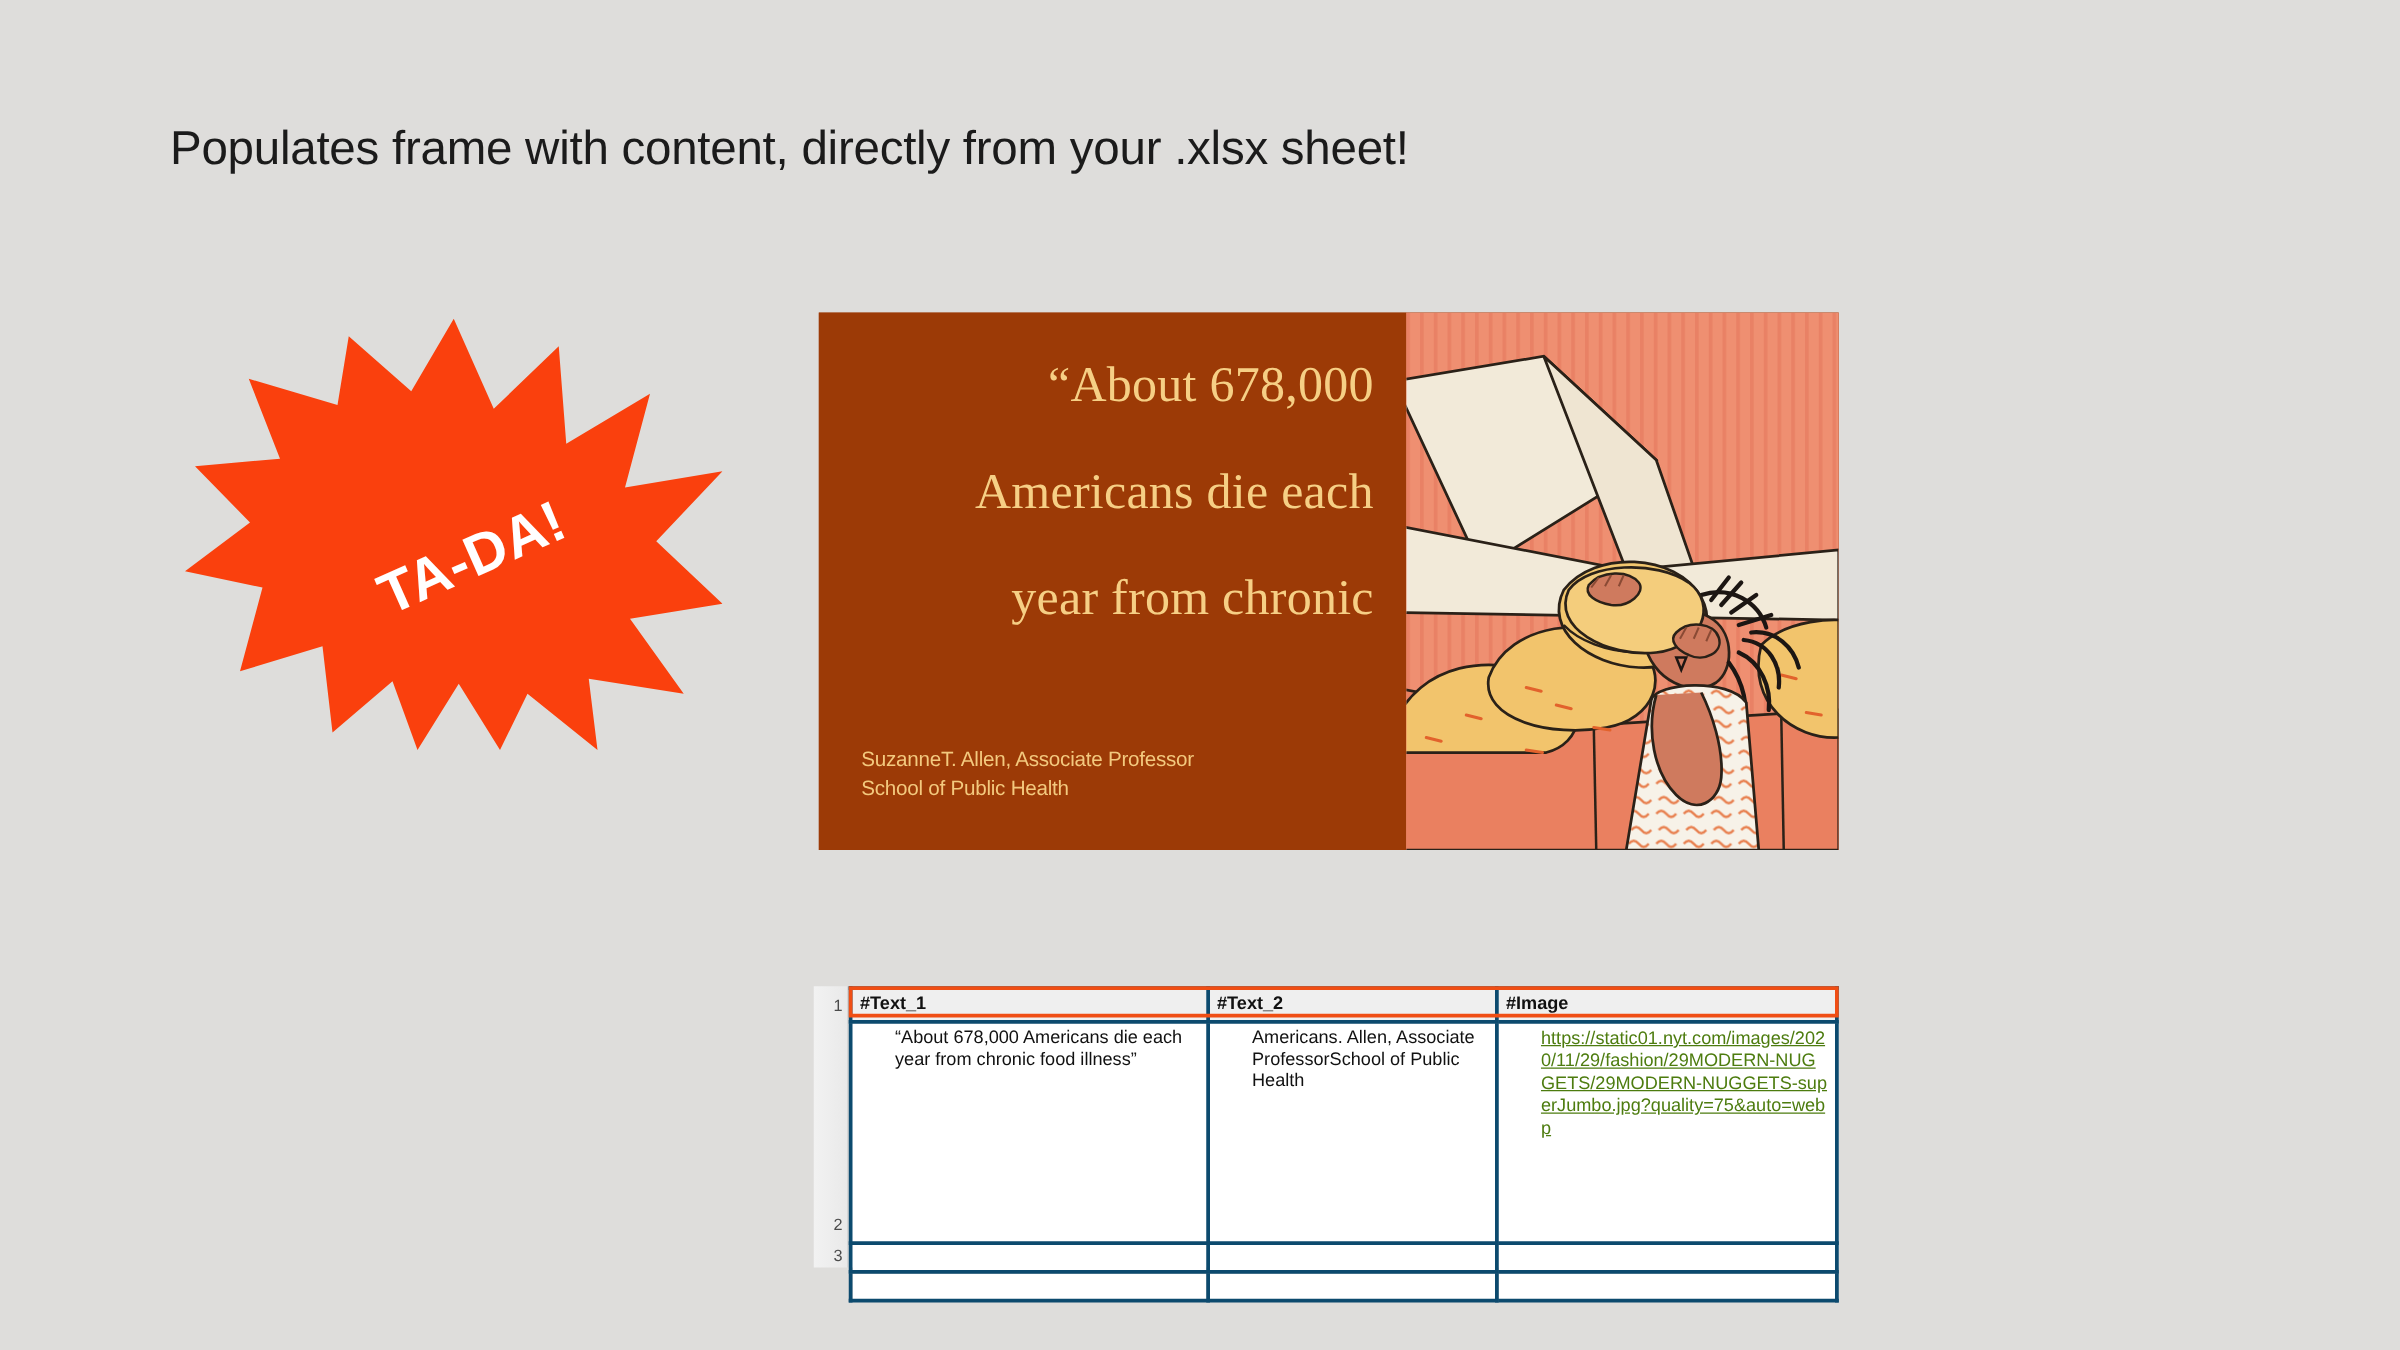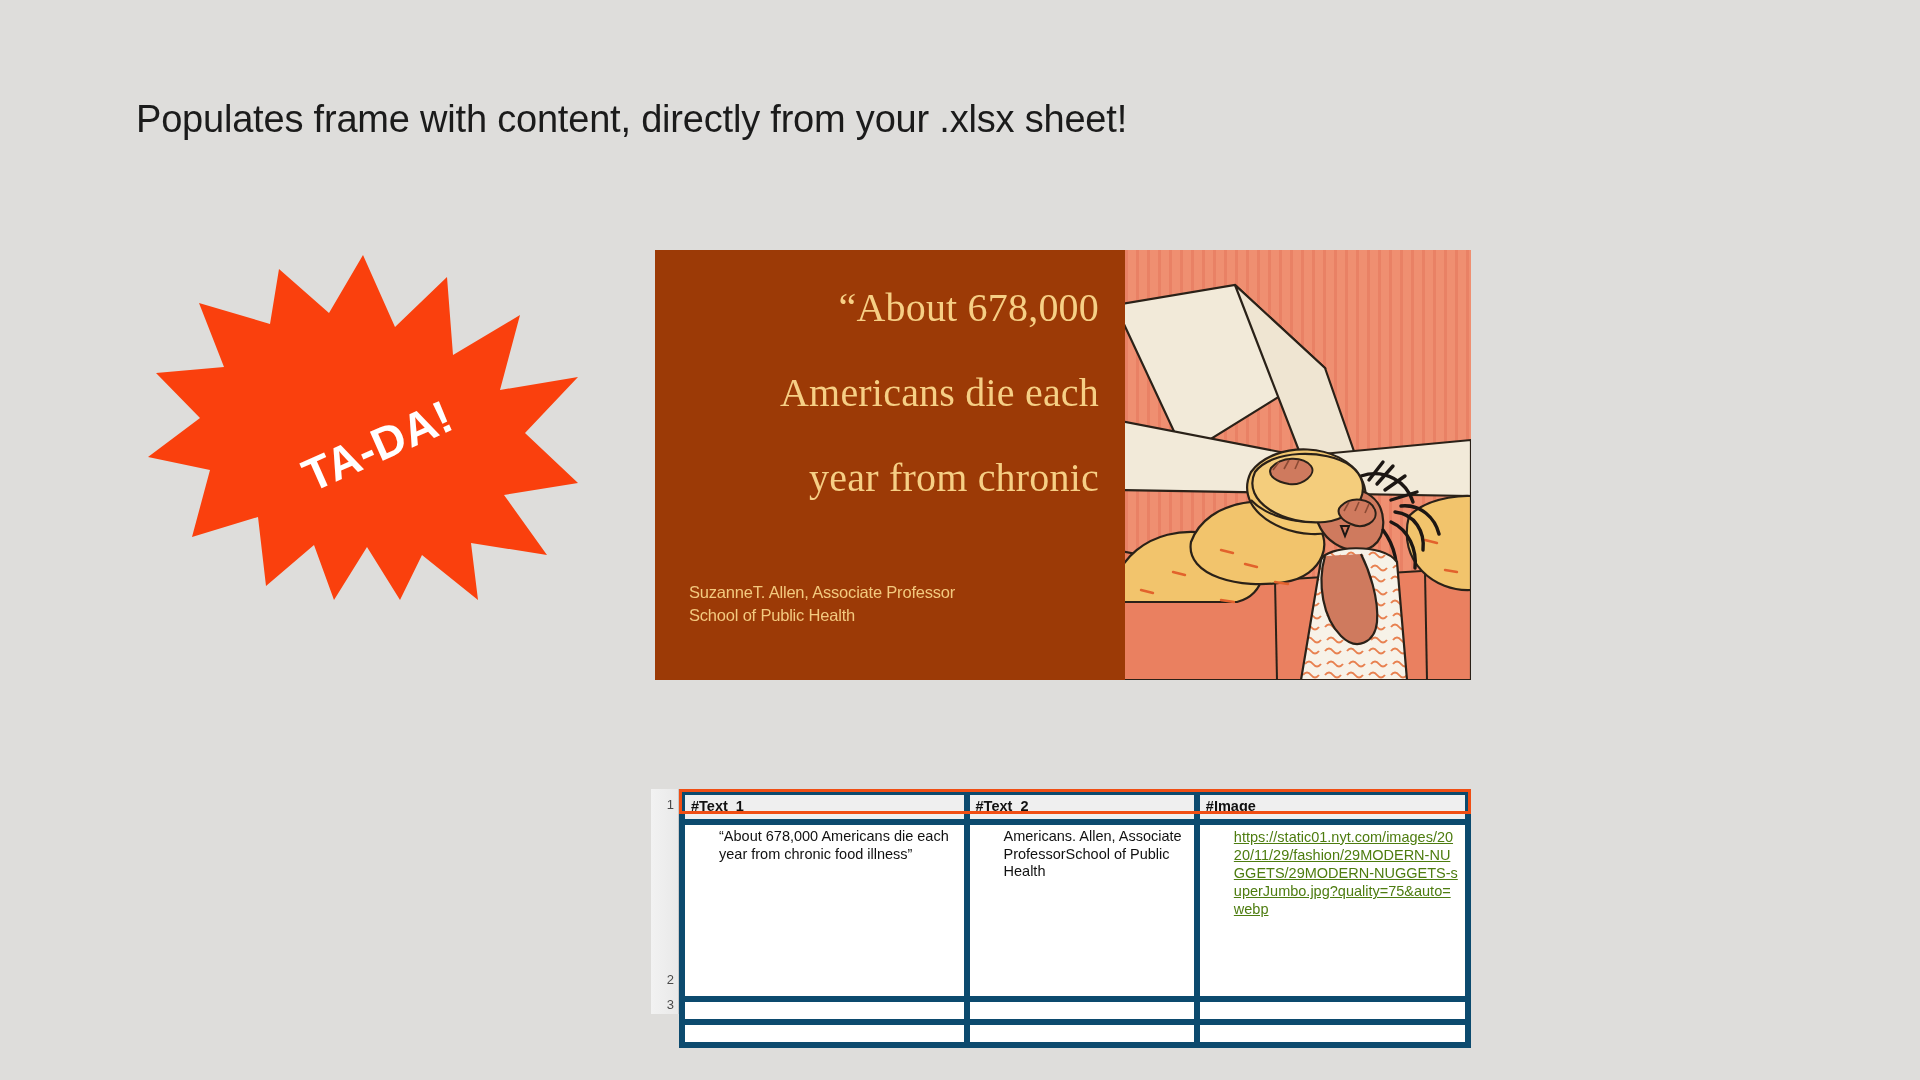--- a/index.html
+++ b/index.html
@@ -85,21 +85,21 @@
     font-size: 40px;
     line-height: 1.13;
     letter-spacing: 0.2px;
     text-align: right;
   }
   .quote .ln { display: block; }
   .quote .ln + .ln { text-indent: 8px; margin-top: 40px; }
   .attribution {
     position: absolute;
     left: 34px;
-    bottom: 54px;
+    bottom: 38px;
     width: 420px;
     color: #f3c97e;
     font-family: "Liberation Sans", sans-serif;
     font-size: 16.5px;
     line-height: 1.35;
     letter-spacing: -0.2px;
   }
   .attribution .ln { display: block; }
 
   .card-right {
@@ -147,21 +147,21 @@
   .grid-table {
     width: 100%;
     border-collapse: collapse;
     table-layout: fixed;
   }
   .grid-table col.c1 { width: 36.2%; }
   .grid-table col.c2 { width: 29.3%; }
   .grid-table col.c3 { width: 34.5%; }
 
   .grid-table td {
-    border: 6px solid #0c4a6e;
+    border: 3px solid #0c4a6e;
     vertical-align: top;
     padding: 3px 5px 3px 6px;
     font-size: 14.5px;
     line-height: 1.23;
     color: #111;
     background: #fff;
     overflow: hidden;
   }
   tr.header-row td {
     font-weight: 700;

